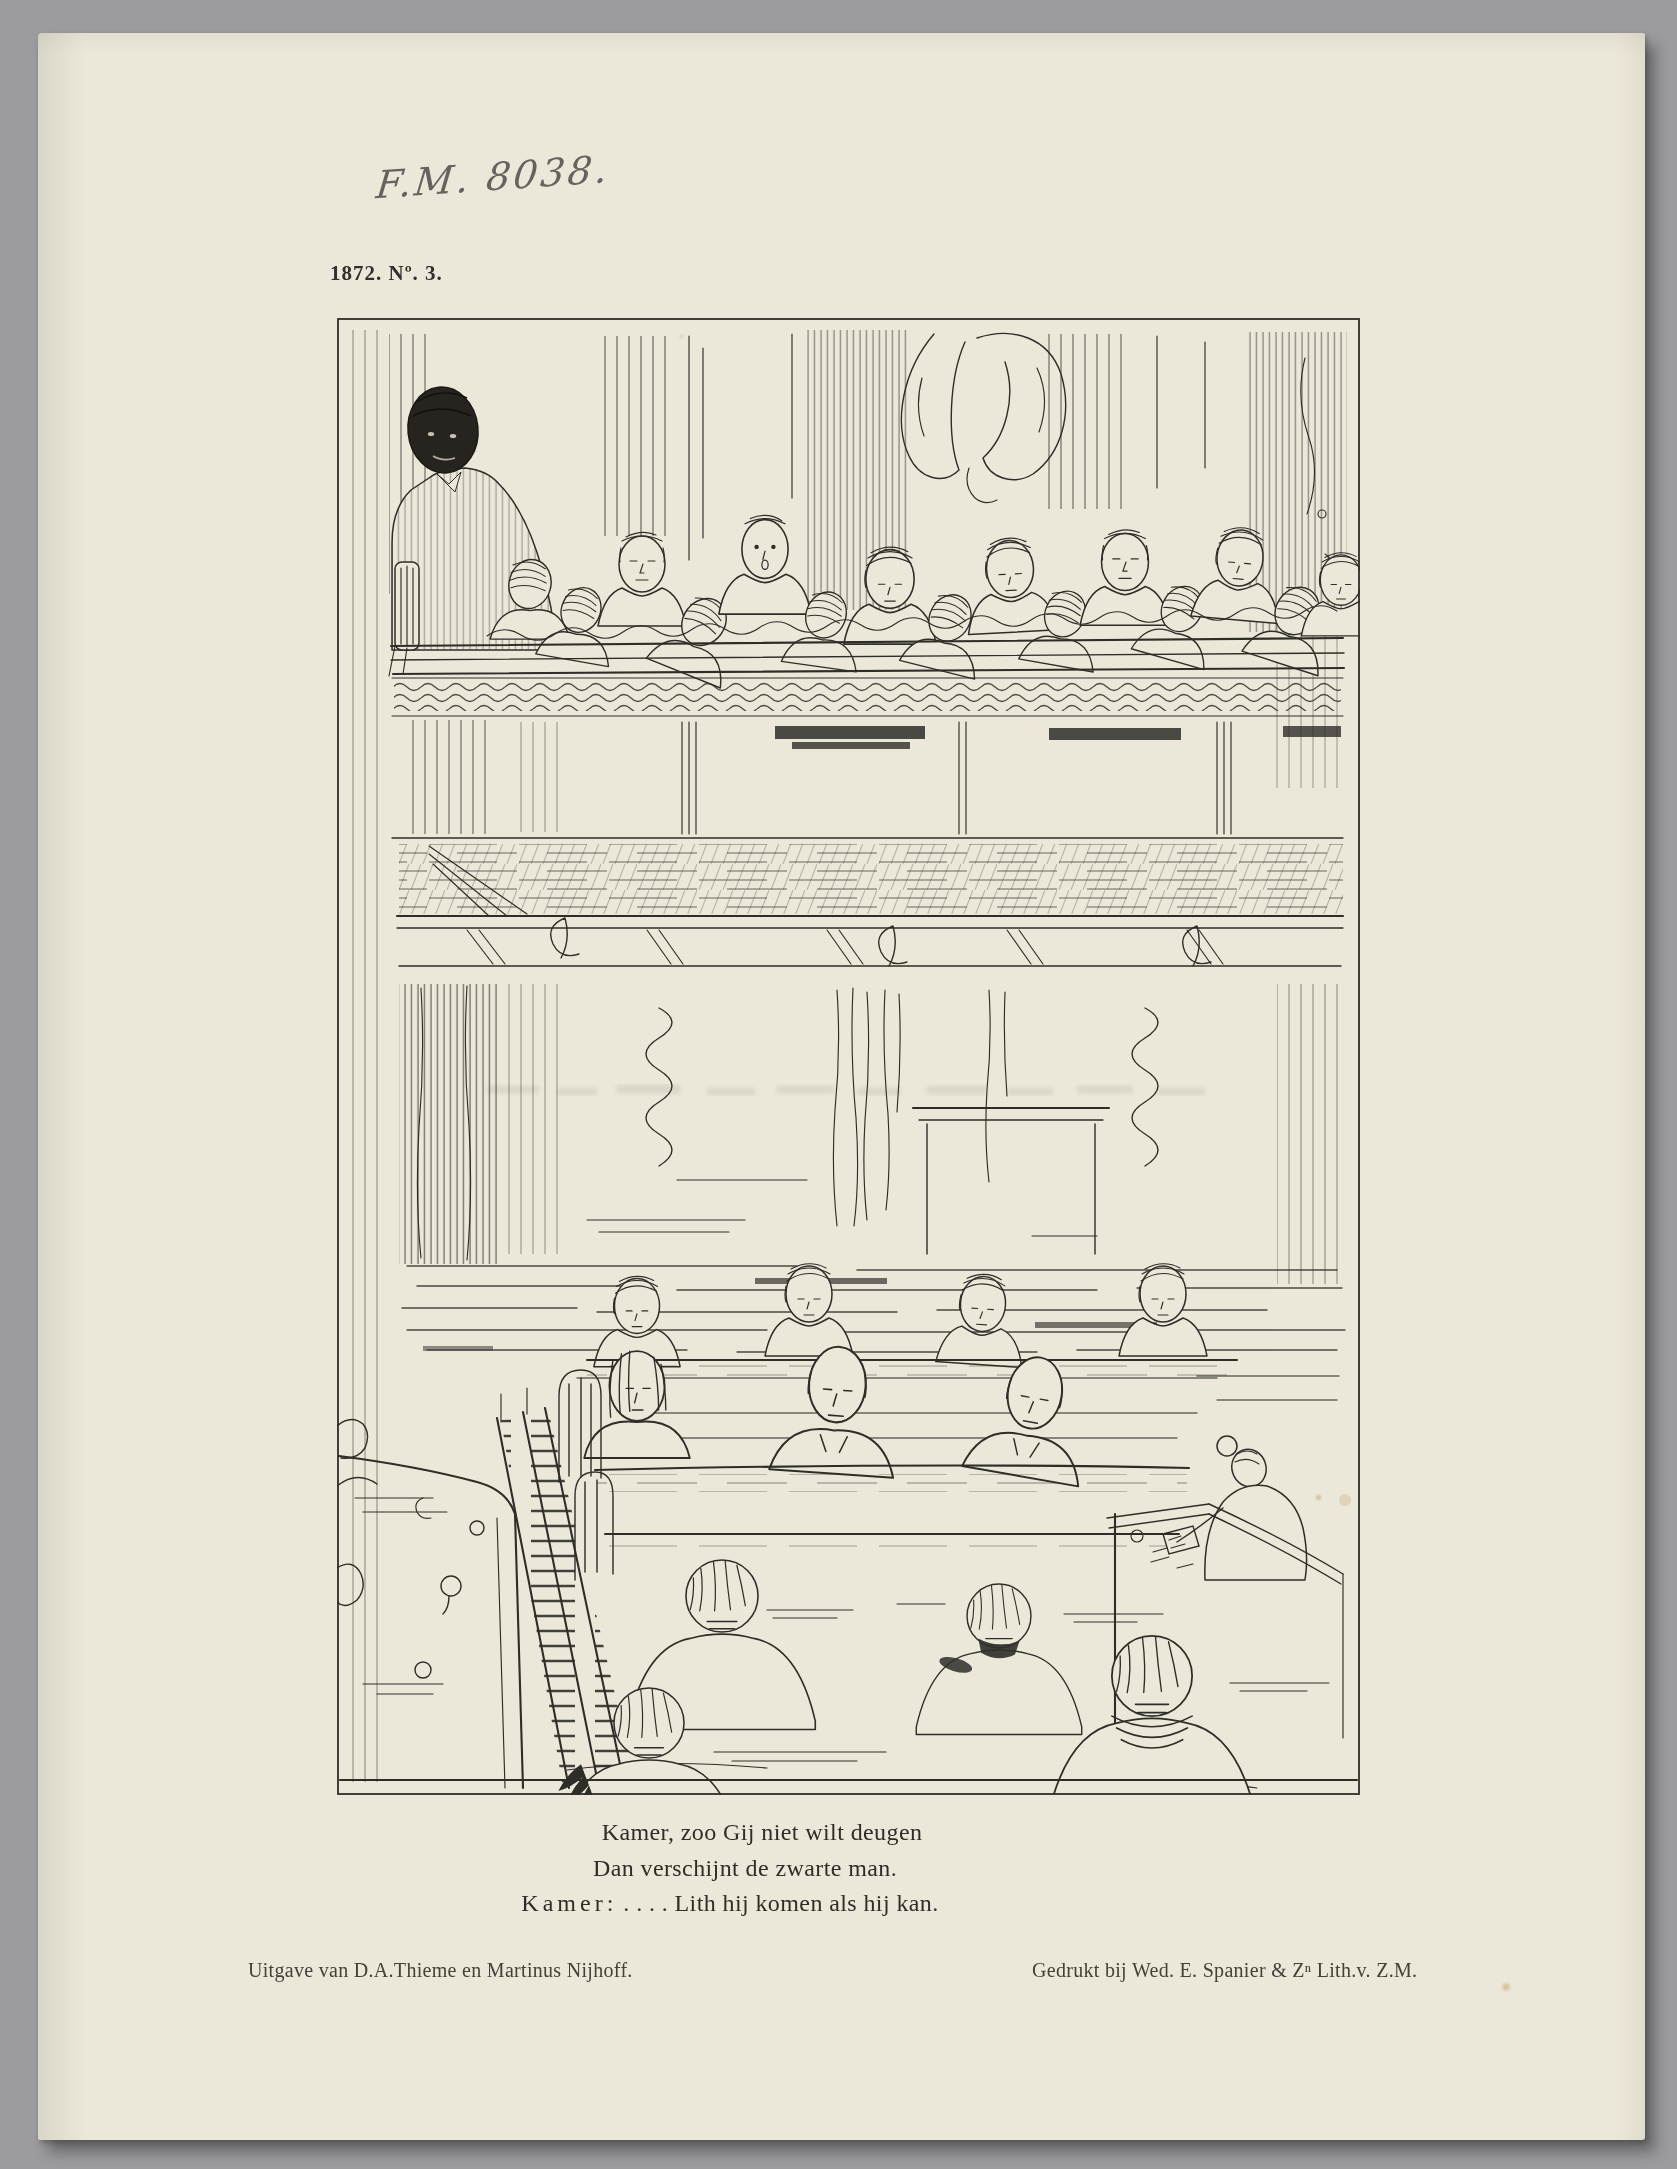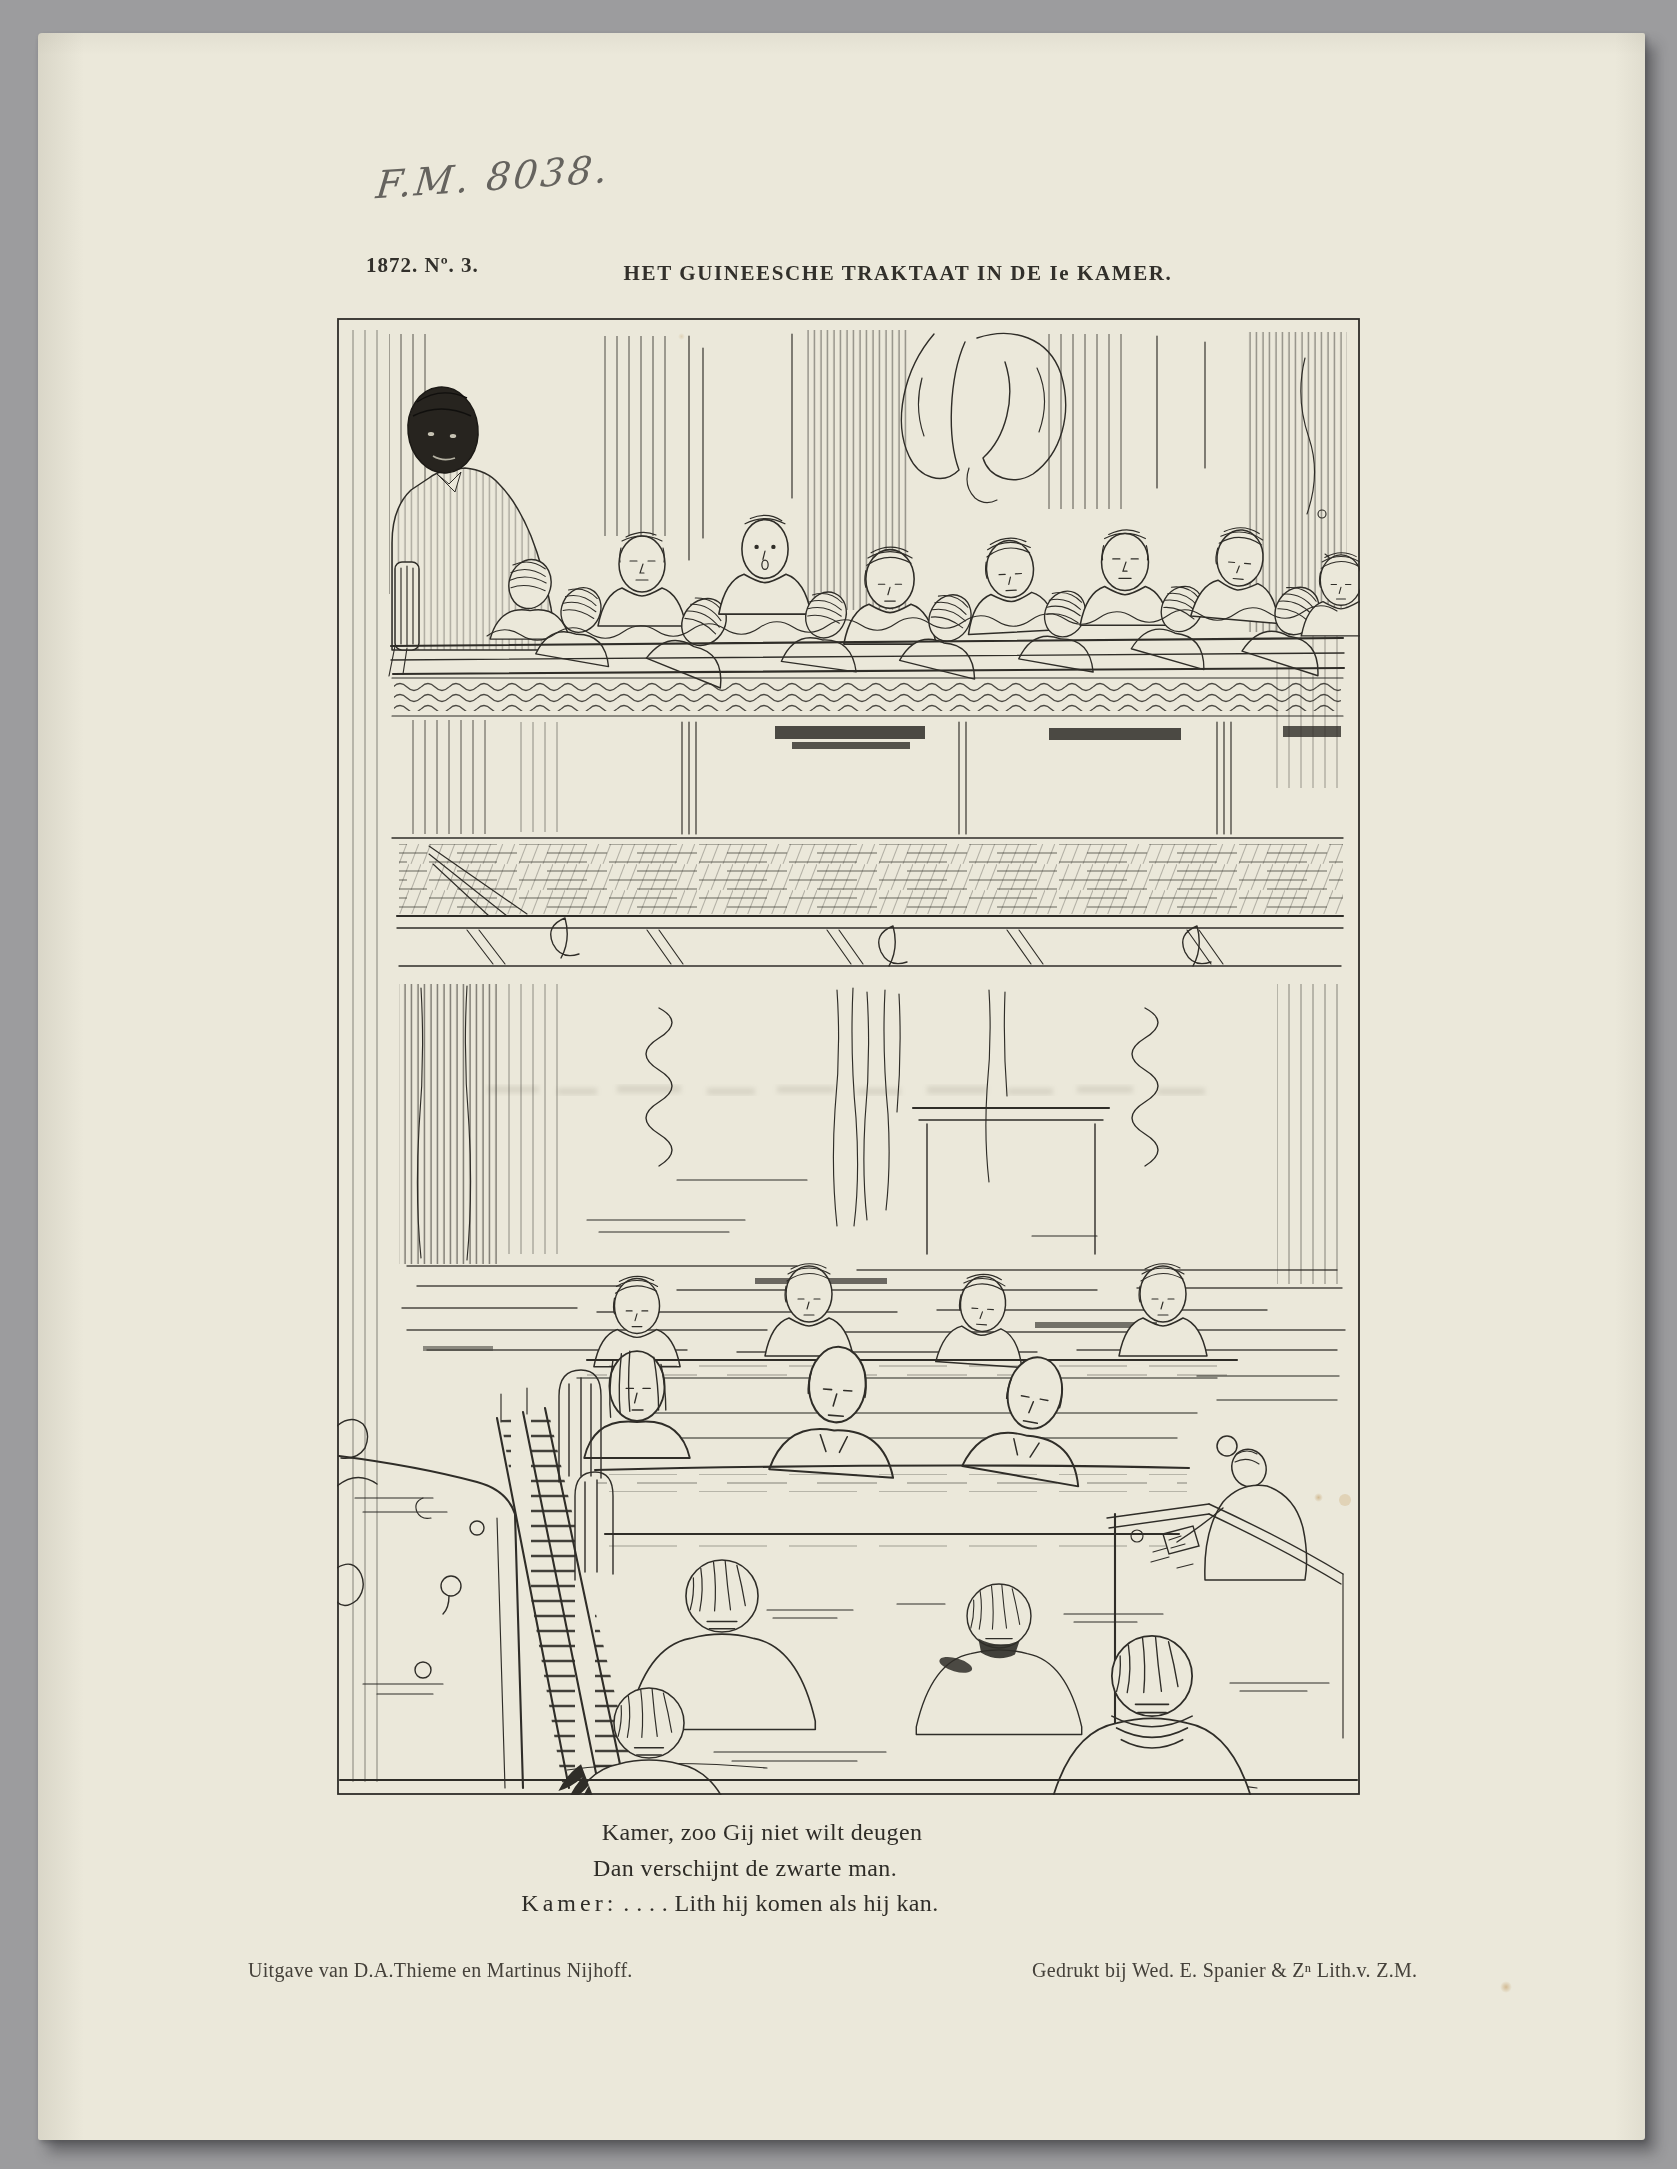--- a/index.html
+++ b/index.html
@@ -8,22 +8,22 @@
   #sheet{position:absolute;left:38px;top:33px;width:1607px;height:2107px;
        background:linear-gradient(90deg, rgba(125,120,104,.16) 0, rgba(125,120,104,0) 46px),
                   linear-gradient(270deg, rgba(125,120,104,.10) 0, rgba(0,0,0,0) 30px),
                   linear-gradient(180deg, rgba(125,120,104,.08) 0, rgba(0,0,0,0) 22px),
                   #ebe8da;
        box-shadow:10px 12px 14px rgba(40,40,44,.45), 2px 3px 5px rgba(40,40,44,.30);
        border-radius:4px 2px 3px 2px;}
   .hand{position:absolute;left:338px;top:122px;font-family:"DejaVu Serif",serif;font-style:italic;
        font-size:38px;color:rgba(82,80,76,.88);transform:rotate(-4deg) skewX(-10deg);
        letter-spacing:3px;white-space:nowrap;}
-  .series{position:absolute;left:292px;top:220px;font-weight:bold;font-size:21px;
-       letter-spacing:1px;color:#32302b;white-space:nowrap;margin-left:36px;}
+  .series{position:absolute;left:292px;top:228px;font-weight:bold;font-size:21px;
+       letter-spacing:1px;color:#32302b;white-space:nowrap;}
   .title{position:absolute;left:340px;top:228px;width:1040px;text-align:center;font-weight:bold;
        font-size:21px;letter-spacing:1.6px;color:#32302b;white-space:nowrap;}
   .frame{position:absolute;left:299px;top:285px;width:1023px;height:1477px;}
   .frame svg{display:block;width:100%;height:100%;}
   .cap{position:absolute;transform:translateX(-50%);font-size:24px;letter-spacing:.4px;
        color:#2f2d28;white-space:nowrap;}
   #cap1{left:724px;top:1786px;}
   #cap2{left:707px;top:1822px;}
   #cap3{left:692px;top:1857px;}
   .sp{letter-spacing:4px;margin-right:6px;}
@@ -39,21 +39,20 @@
   .dk{fill:#2f2d28;stroke:none;}
 </style>
 </head>
 <body>
 
 <div id="sheet">
 
   <div class="hand">F.M. 8038.</div>
 
   <div class="series">1872. Nº. 3.</div>
-  <div class="title">HET GUINEESCHE TRAKTAAT IN DE Ie KAMER.</div>
 
   <div class="frame">
   <svg viewBox="0 0 1023 1477" xmlns="http://www.w3.org/2000/svg">
     <defs>
       <pattern id="vh" width="6.5" height="40" patternUnits="userSpaceOnUse">
             <path d="M3 0 V40" stroke="#2f2d28" stroke-width="1.15" fill="none"></path>
           </pattern>
       <pattern id="vh2" width="12" height="40" patternUnits="userSpaceOnUse">
             <path d="M4 0 V40" stroke="#2f2d28" stroke-width="1" fill="none"></path>
           </pattern>

